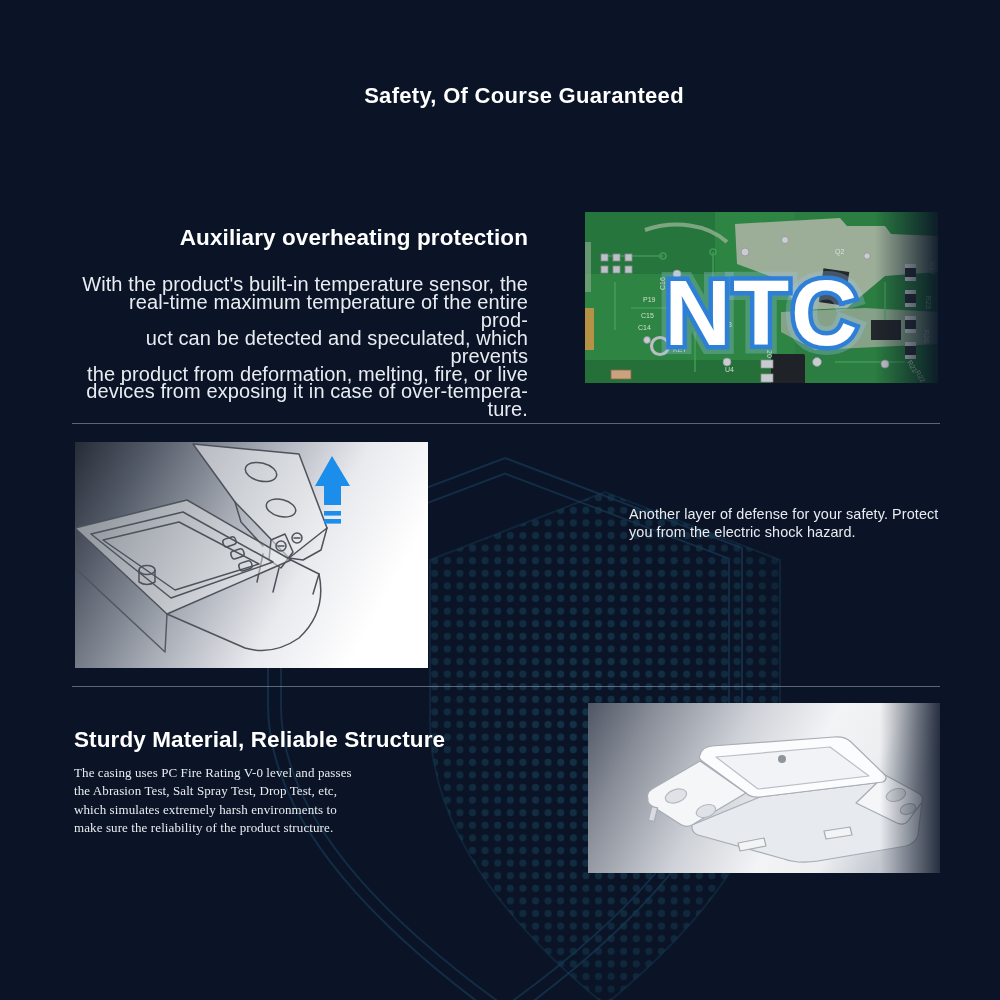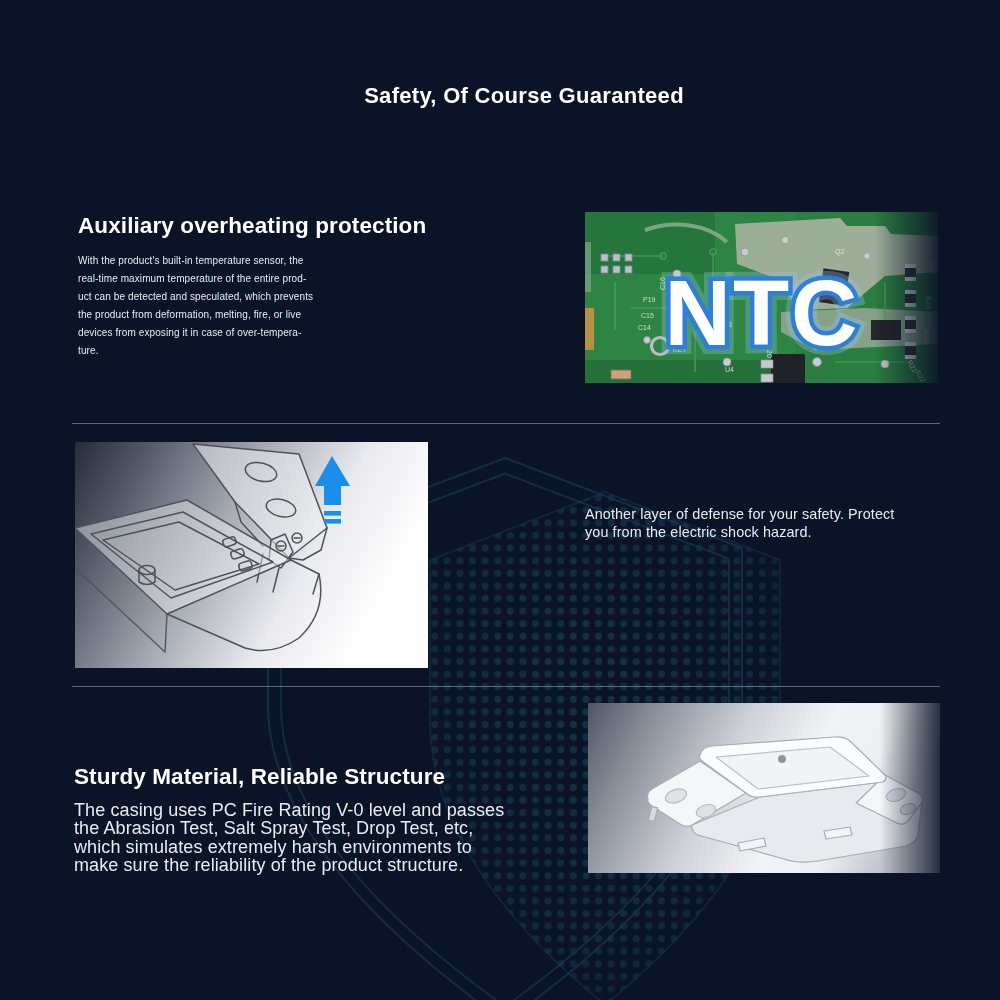--- a/index.html
+++ b/index.html
@@ -5,27 +5,27 @@
   html,body{margin:0;padding:0;background:#06101f;}
   #page{position:relative;width:1000px;height:1000px;background:#0a1426;overflow:hidden;
         font-family:"Liberation Sans",sans-serif;color:#fff;}
   
   #watermark{position:absolute;left:0;top:0;width:1000px;height:1000px;z-index:0;}
   
   .layer{position:absolute;left:0;top:0;width:1000px;height:1000px;z-index:1;}
   .page-title{position:absolute;left:0;top:83px;width:1000px;text-align:center;
         font-size:22px;font-weight:bold;letter-spacing:.3px;color:#ffffff;padding-left:24px;}
   .sec-heading{font-size:22.5px;font-weight:bold;color:#ffffff;letter-spacing:.1px;line-height:28px;}
-  .sec-body{margin-top:12px;font-size:10px;line-height:17.9px;color:#e9ecf1;letter-spacing:.1px;}
-  .txt-s1{position:absolute;left:78px;top:212px;width:450px;}
+  .sec-body{margin-top:24px;font-size:20px;line-height:17.9px;color:#e9ecf1;letter-spacing:.1px;}
+  .txt-s1{position:absolute;left:78px;top:224px;width:450px;text-align:right;}
   .txt-s2{position:absolute;left:585px;top:498px;width:370px;}
   .txt-s2 .sec-heading{font-size:22px;}
-  .txt-s2 .sec-body{margin-top:7px;font-size:14.4px;line-height:18px;}
-  .txt-s3{position:absolute;left:74px;top:726px;width:450px;margin-top:37px;}
-  .txt-s3 .sec-body{margin-top:10px;font-size:18px;line-height:18.3px;}
+  .txt-s2 .sec-body{margin-top:7px;font-size:14.4px;line-height:18px;margin-left:44px;}
+  .txt-s3{position:absolute;left:74px;top:726px;width:450px;}
+  .txt-s3 .sec-body{margin-top:10px;font-size:13px;line-height:18.3px;font-family:Liberation Serif, serif;}
   .divider{position:absolute;left:72px;width:868px;height:1px;background:rgba(160,170,190,.55);}
   #divider-1{top:423px;}
   #divider-2{top:686px;}
   .img-frame{position:absolute;overflow:hidden;}
   #img-pcb{left:585px;top:212px;width:353px;height:171px;}
   #img-cover{left:75px;top:442px;width:353px;height:226px;}
   #img-device{left:588px;top:703px;width:352px;height:170px;}
   svg{display:block;}
   .pcb-label{font-family:"Liberation Sans",sans-serif;font-size:7px;fill:#dcead9;opacity:.9;}
 </style>

